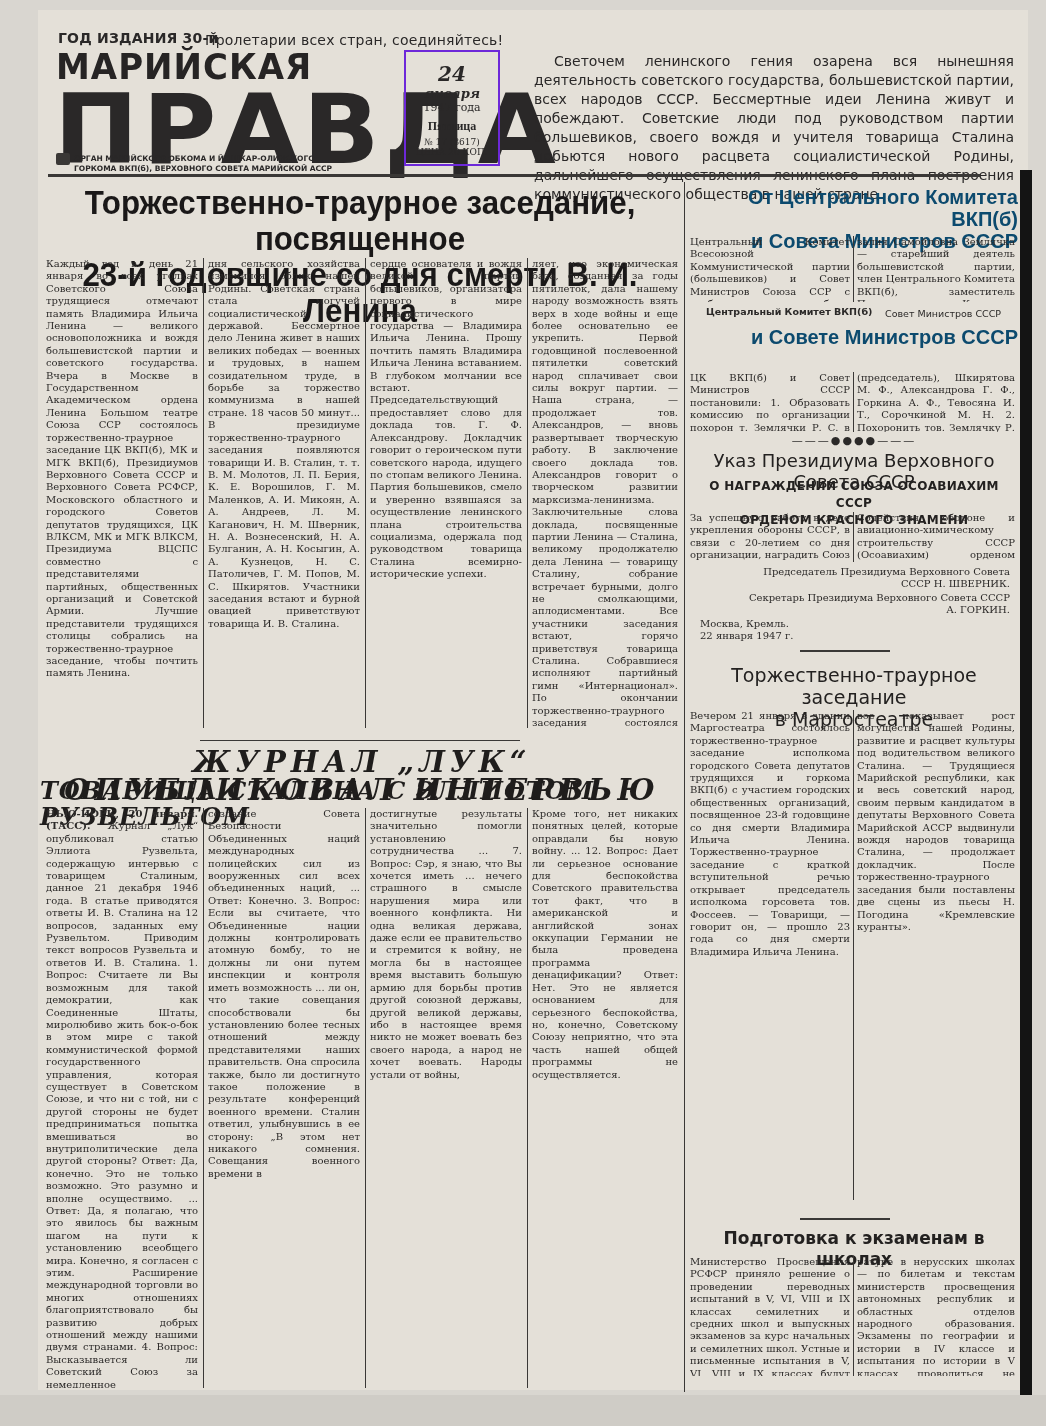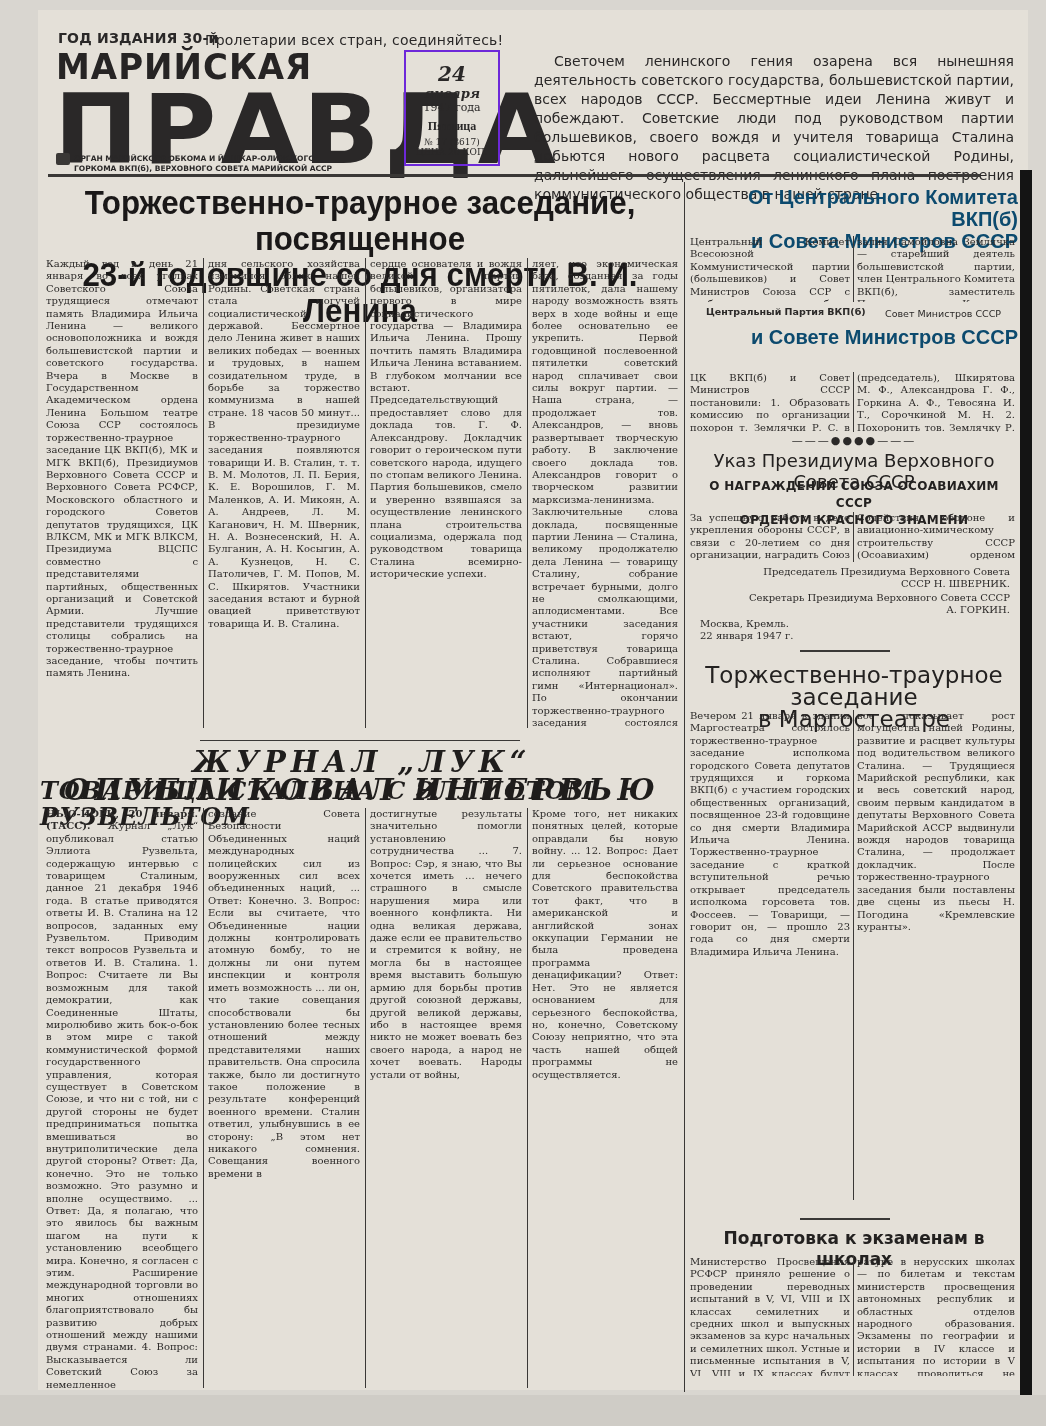--- a/index.html
+++ b/index.html
@@ -87,21 +87,21 @@
 <div class="vsep" style="left:527px;top:808px;height:580px;"></div>
 <div class="abs col" style="left:532px;top:808px;width:146px;height:580px;">Кроме того, нет никаких понятных целей, которые оправдали бы новую войну. ... 12. Вопрос: Дает ли серьезное основание для беспокойства Советского правительства тот факт, что в американской и английской зонах оккупации Германии не была проведена программа денацификации? Ответ: Нет. Это не является основанием для серьезного беспокойства, но, конечно, Советскому Союзу неприятно, что эта часть нашей общей программы не осуществляется.</div>
 
 <div class="abs h3" style="left:690px;top:186px;width:328px;">
   <div>От Центрального Комитета ВКП(б)</div>
   <div>и Совета Министров СССР</div>
 </div>
 <div class="abs col" style="left:690px;top:236px;width:160px;height:66px;">Центральный Комитет Всесоюзной Коммунистической партии (большевиков) и Совет Министров Союза ССР с глубоким прискорбием извещают, что 21 января 1947 года в Москве после продолжительной болезни скончалась Ро-</div>
 <div class="vsep" style="left:853px;top:236px;height:66px;"></div>
 <div class="abs col" style="left:857px;top:236px;width:158px;height:66px;">залия Самойловна Землячка — старейший деятель большевистской партии, член Центрального Комитета ВКП(б), заместитель Председателя Комиссии партийного контроля, депутат Верховного Совета СССР.</div>
-<div class="abs sig" style="left:706px;top:306px;">Центральный Партия ВКП(б)</div>
+<div class="abs sig" style="left:706px;top:306px;">Центральный Комитет ВКП(б)</div>
 <div class="abs sig" style="left:885px;top:308px;font-weight:normal;">Совет Министров СССР</div>
 
 <div class="abs h3" style="left:690px;top:326px;width:328px;">
   <div>и Совете Министров СССР</div>
 </div>
 <div class="abs col" style="left:690px;top:372px;width:160px;height:60px;">ЦК ВКП(б) и Совет Министров СССР постановили: 1. Образовать комиссию по организации похорон т. Землячки Р. С. в составе товарищей: Попова Г. М.</div>
 <div class="vsep" style="left:853px;top:372px;height:60px;"></div>
 <div class="abs col" style="left:857px;top:372px;width:158px;height:60px;">(председатель), Шкирятова М. Ф., Александрова Г. Ф., Горкина А. Ф., Тевосяна И. Т., Сорочкиной М. Н. 2. Похоронить тов. Землячку Р. С. на Красной площади у Кремлевской стены.</div>
 <div class="abs ornament" style="left:690px;top:434px;width:328px;">———●●●●———</div>
 
@@ -112,21 +112,21 @@
 </div>
 <div class="abs col" style="left:690px;top:512px;width:160px;height:50px;">За успешную работу в деле укрепления обороны СССР, в связи с 20-летием со дня организации, наградить Союз Обществ</div>
 <div class="vsep" style="left:853px;top:512px;height:50px;"></div>
 <div class="abs col" style="left:857px;top:512px;width:158px;height:50px;">Содействия обороне и авиационно-химическому строительству СССР (Осоавиахим) орденом Красного Знамени.</div>
 <div class="abs col" style="left:740px;top:566px;width:270px;text-align:right;">Председатель Президиума Верховного Совета СССР Н. ШВЕРНИК.</div>
 <div class="abs col" style="left:740px;top:592px;width:270px;text-align:right;">Секретарь Президиума Верховного Совета СССР А. ГОРКИН.</div>
 <div class="abs col" style="left:700px;top:618px;">Москва, Кремль.</div>
 <div class="abs col" style="left:700px;top:630px;">22 января 1947 г.</div>
 <div class="abs thinrule" style="left:800px;top:650px;width:90px;height:2px;"></div>
 
-<div class="abs h3n" style="left:690px;top:664px;width:328px;font-size:23px;line-height:22px;">
+<div class="abs h3n" style="left:690px;top:664px;width:328px;font-size:19px;line-height:22px;">
   <div>Торжественно-траурное заседание</div>
   <div>в Маргостеатре</div>
 </div>
 <div class="abs col" style="left:690px;top:710px;width:160px;height:490px;">Вечером 21 января в здании Маргостеатра состоялось торжественно-траурное заседание исполкома городского Совета депутатов трудящихся и горкома ВКП(б) с участием городских общественных организаций, посвященное 23-й годовщине со дня смерти Владимира Ильича Ленина. Торжественно-траурное заседание с краткой вступительной речью открывает председатель исполкома горсовета тов. Фоссеев. — Товарищи, — говорит он, — прошло 23 года со дня смерти Владимира Ильича Ленина.</div>
 <div class="vsep" style="left:853px;top:710px;height:490px;"></div>
 <div class="abs col" style="left:857px;top:710px;width:158px;height:490px;">вое показывает рост могущества нашей Родины, развитие и расцвет культуры под водительством великого Сталина. — Трудящиеся Марийской республики, как и весь советский народ, своим первым кандидатом в депутаты Верховного Совета Марийской АССР выдвинули вождя народов товарища Сталина, — продолжает докладчик. После торжественно-траурного заседания были поставлены две сцены из пьесы Н. Погодина «Кремлевские куранты».</div>
 <div class="abs thinrule" style="left:800px;top:1218px;width:90px;height:2px;"></div>
 
 <div class="abs h3n" style="left:690px;top:1228px;width:328px;font-weight:bold;font-size:17px;">Подготовка к экзаменам в школах</div>
 <div class="abs col" style="left:690px;top:1256px;width:160px;height:120px;">Министерство Просвещения РСФСР приняло решение о проведении переводных испытаний в V, VI, VIII и IX классах семилетних и средних школ и выпускных экзаменов за курс начальных и семилетних школ. Устные и письменные испытания в V, VI, VIII и IX классах будут проводиться по билетам и текстам Министерства Просвещения РСФСР, а устные и письменные по родному языку и родной лите-</div>

